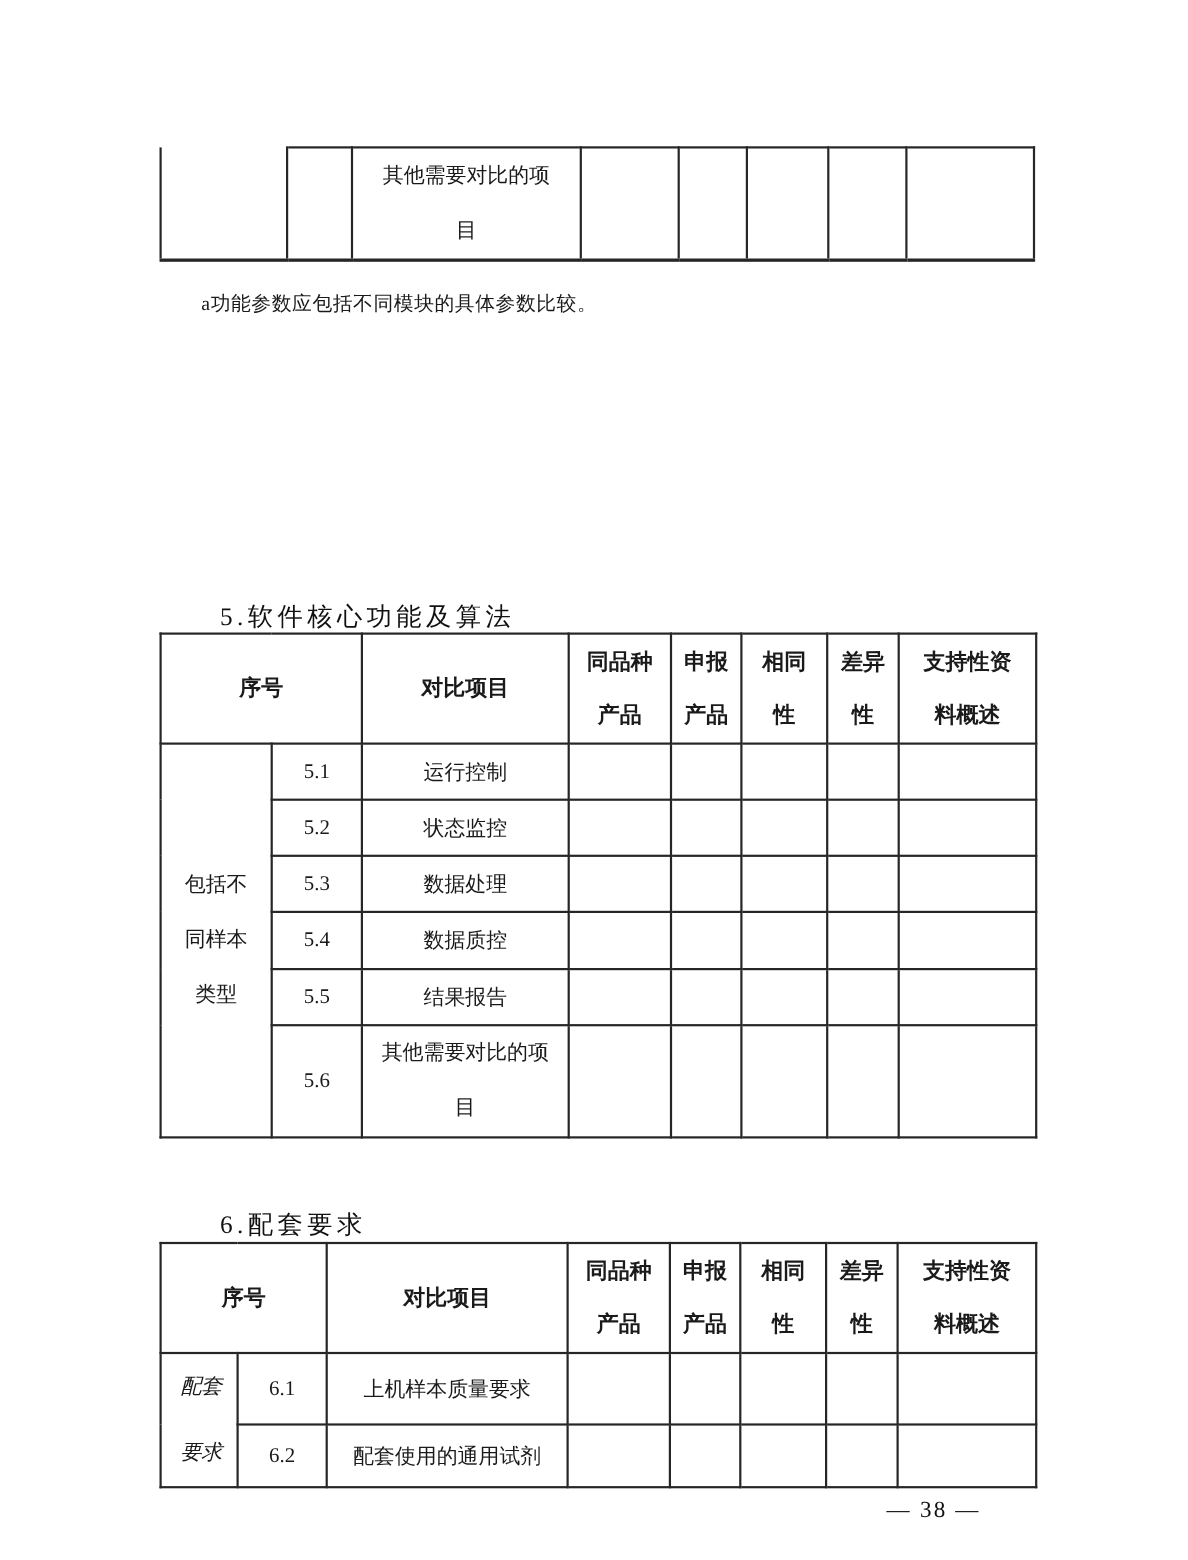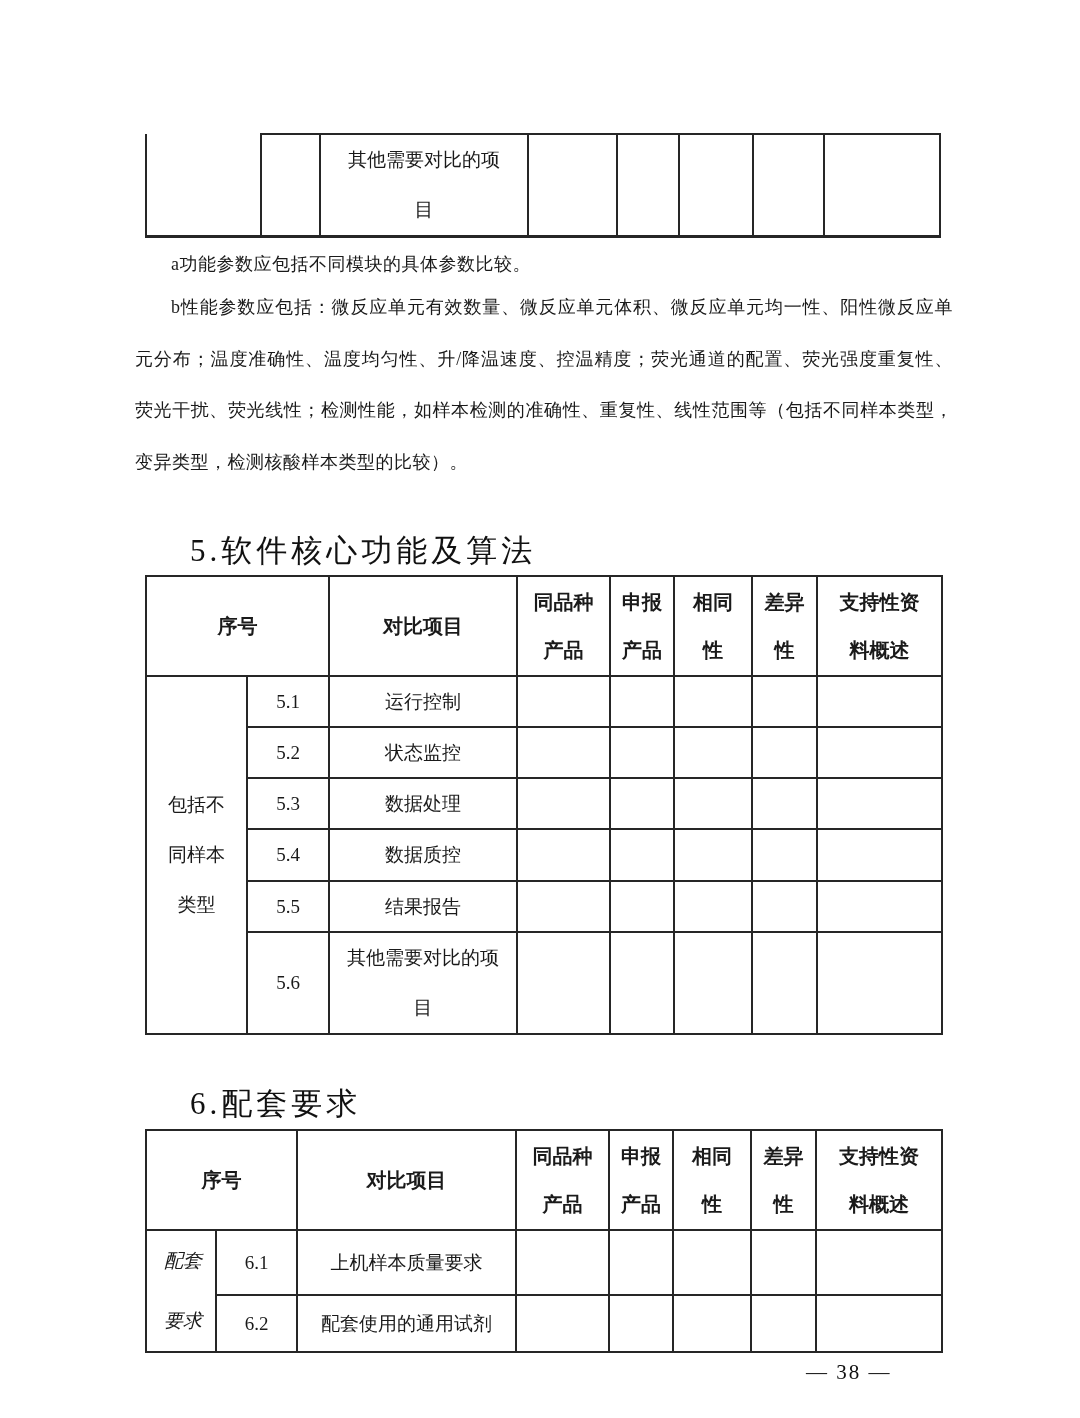--- a/index.html
+++ b/index.html
@@ -71,31 +71,31 @@
   table.t4 td.no-top { border-top: none; }
 
   
   .note {
     position: absolute;
     left: 131px;
     width: 818px;
     font-size: 18px;
     letter-spacing: 0.5px;
     text-indent: 2em;
-    margin: 4px;
+    margin: 16px;
   }
   .note-a { top: 240px; line-height: 40px; }
   .note-b { top: 278px; line-height: 51.5px; text-align: justify; }
 
   
   .sec-title {
     position: absolute;
     left: 186px;
-    margin: 4px;
-    font-size: 31px;
+    margin: 14px;
+    font-size: 23px;
     font-weight: normal;
     letter-spacing: 4px;
     line-height: 34px;
     color: #111111;
   }
   .sec-title-5 { top: 530px; }
   .sec-title-6 { top: 1083px; }
 
   
   .page-num {
@@ -135,21 +135,20 @@
       <td></td>
       <td></td>
       <td></td>
       <td></td>
       <td></td>
     </tr>
   </tbody>
     </table>
 
   <p class="note note-a">a功能参数应包括不同模块的具体参数比较。</p>
-  <p class="note note-b">b性能参数应包括：微反应单元有效数量、微反应单元体积、微反应单元均一性、阳性微反应单元分布；温度准确性、温度均匀性、升/降温速度、控温精度；荧光通道的配置、荧光强度重复性、荧光干扰、荧光线性；检测性能，如样本检测的准确性、重复性、线性范围等（包括不同样本类型，变异类型，检测核酸样本类型的比较）。</p>
 
   <h2 class="sec-title sec-title-5">5.软件核心功能及算法</h2>
 
   <table class="cmp t5" style="top:575px; left:145px; width:796px;">
     <colgroup>
       <col style="width:101px">
         <col style="width:82px">
         <col style="width:188px">
       <col style="width:93px">
         <col style="width:64px">

